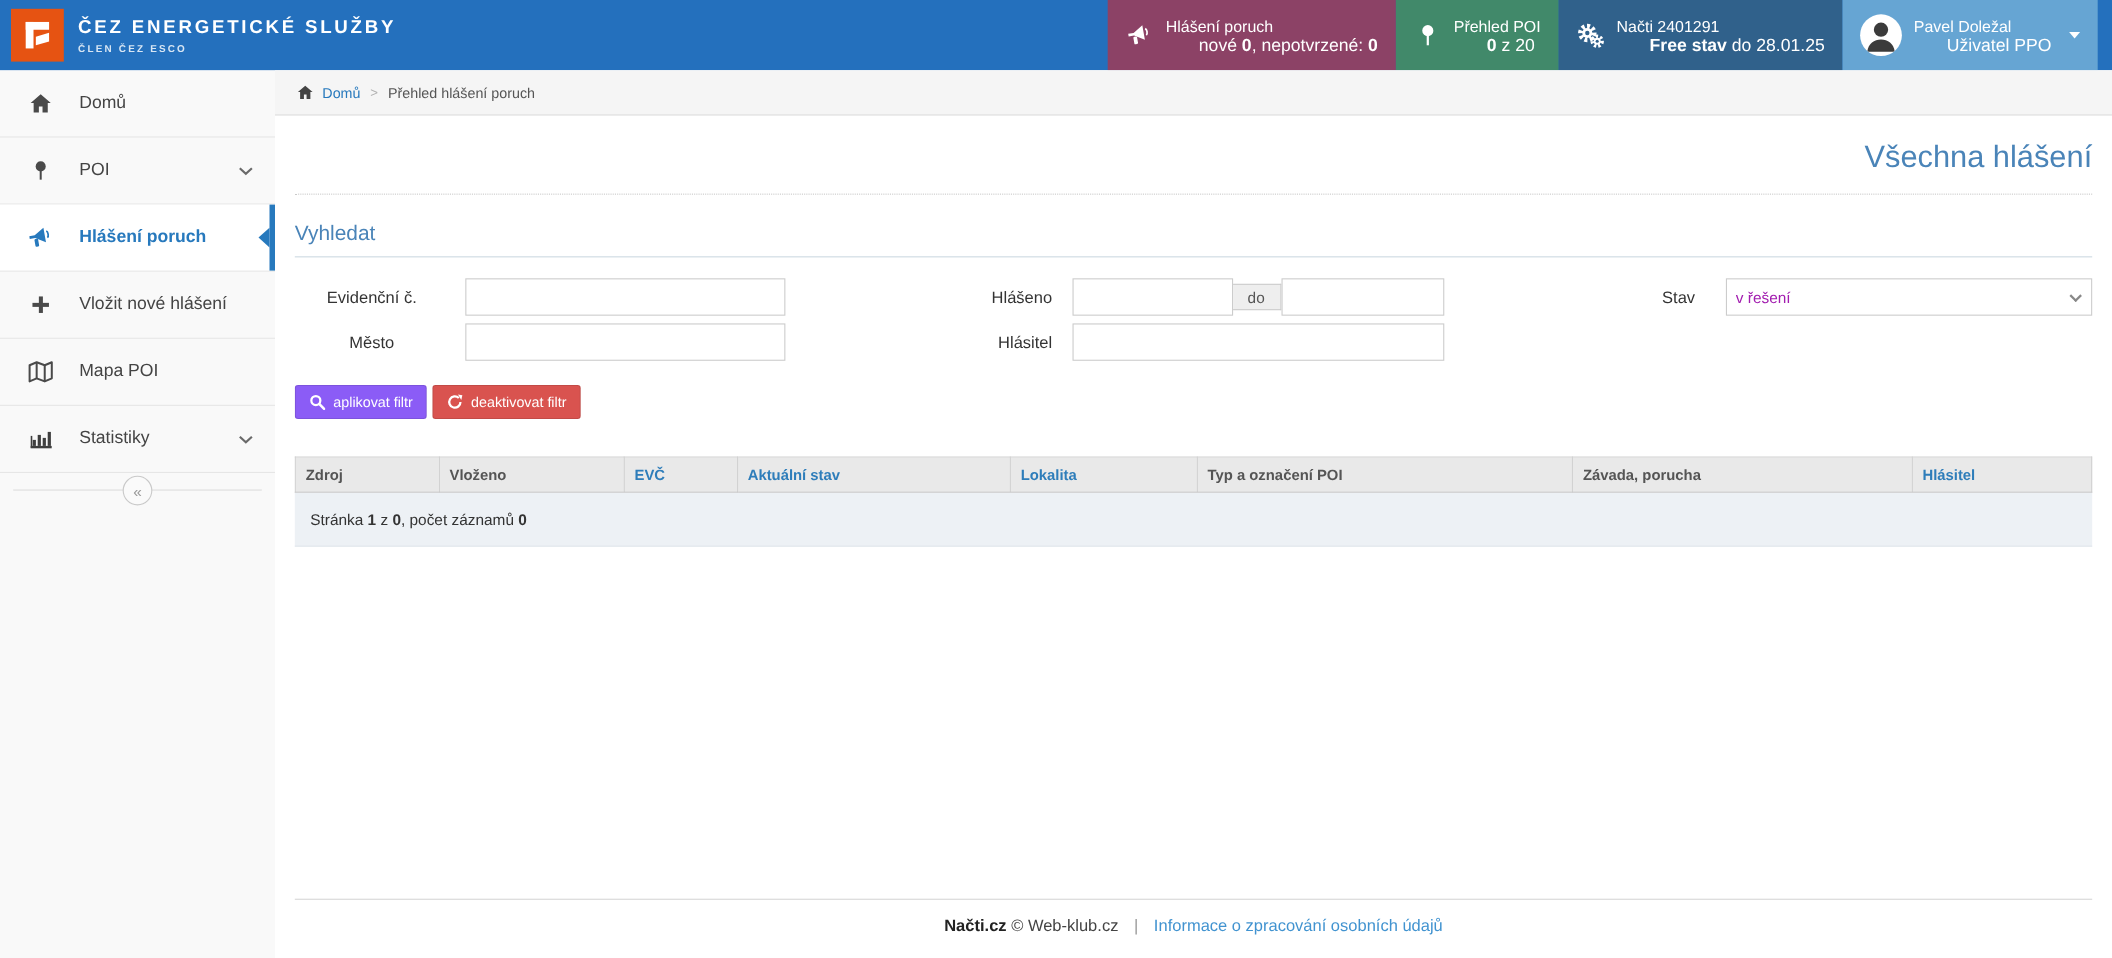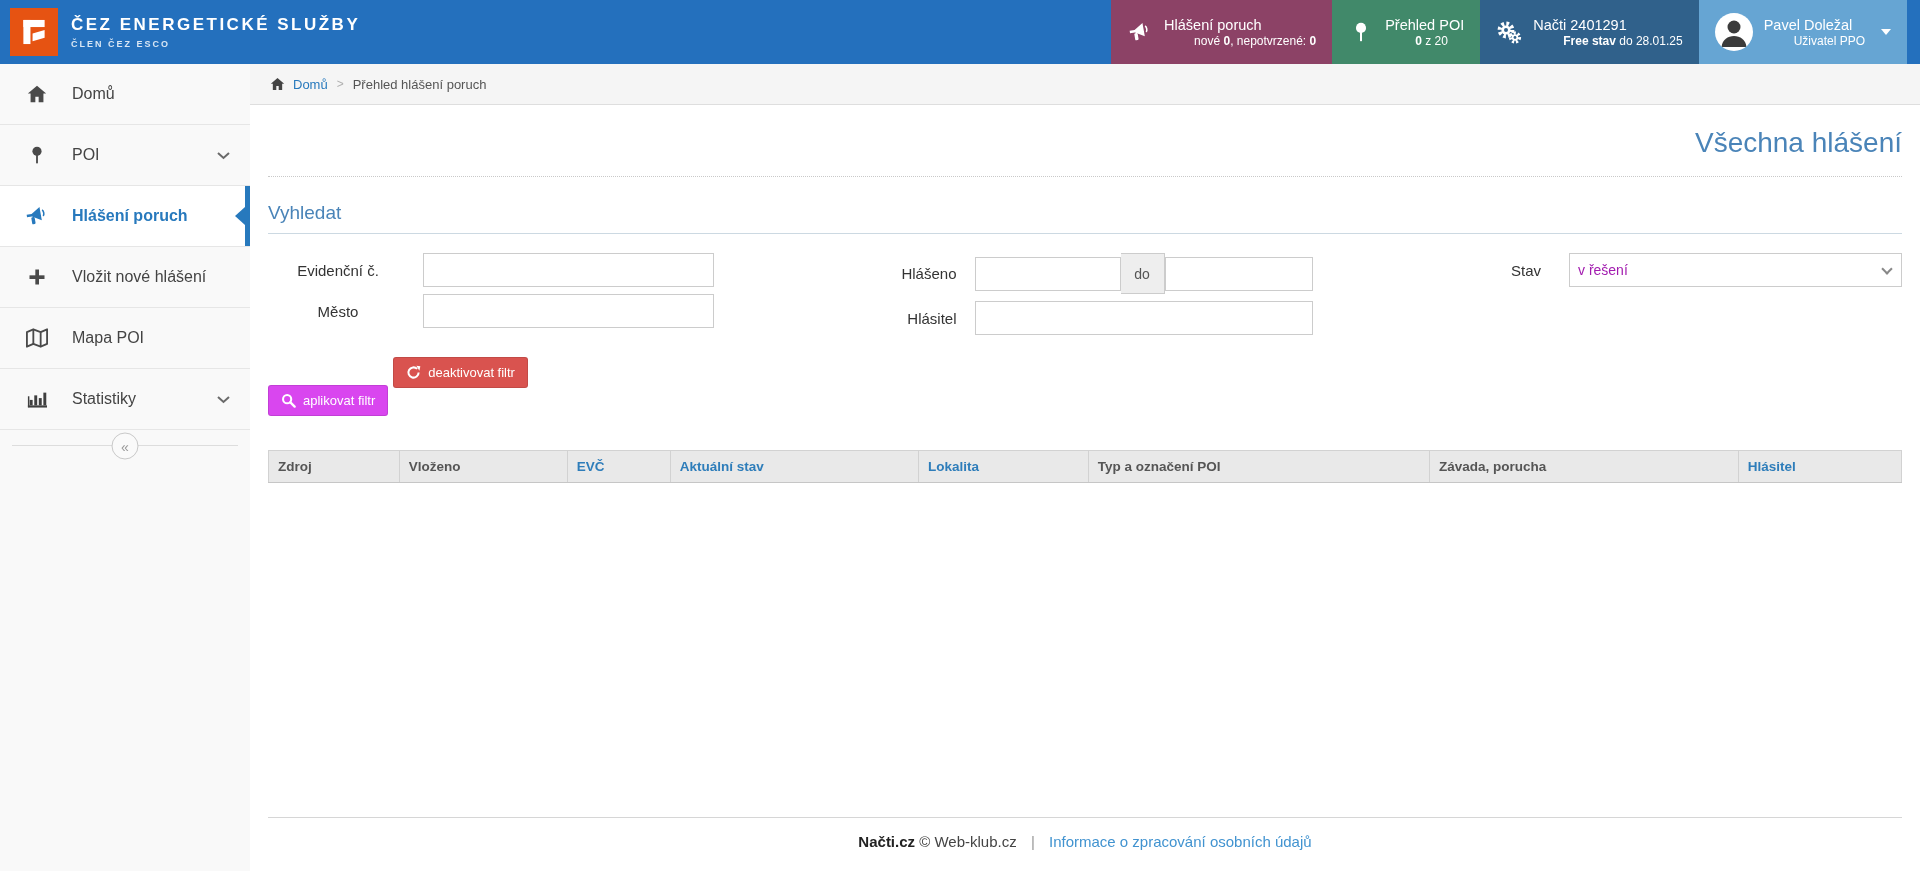--- a/index.html
+++ b/index.html
@@ -15,21 +15,21 @@
   .brand-title { font-size:17px; font-weight:bold; letter-spacing:2.5px; }
   .brand-sub { font-size:9px; letter-spacing:2px; color:#d8e6f4; margin-top:4px; font-weight:bold; }
   .widgets { margin-left:auto; display:flex; margin-right:13px; }
   .widget { display:flex; align-items:center; padding:0 16px; color:#fff; cursor:pointer; }
   .widget.purple { background:#8c4266; }
   .widget.green  { background:#41896a; }
   .widget.dblue  { background:#30618b; }
   .widget.ublue  { background:#66a5d3; }
   .widget .wicon { width:26px; display:flex; justify-content:center; margin-right:11px; flex:0 0 26px; }
   .widget .wtext .l1 { font-size:14.5px; line-height:18px; }
-  .widget .wtext .l2 { font-size:12px; line-height:15px;padding-left:30px; }
+  .widget .wtext .l2 { font-size:16px; line-height:15px;padding-left:30px; }
   .avatar { width:38px; height:38px; border-radius:50%; background:#fff; overflow:hidden; margin-right:11px; flex:0 0 38px; }
   .caret-down { width:0; height:0; border-left:5px solid transparent; border-right:5px solid transparent; border-top:6px solid #fff; margin-left:16px; }
 
   
   .shell { display:flex; flex:1; min-height:0; }
 
   
   .sidebar { width:250px; flex:0 0 250px; background:#f9f9f9; }
   .side-item { position:relative; height:61px; display:flex; align-items:center; border-bottom:1px solid #e6e6e6; cursor:pointer; color:#444; font-size:16px; }
   .side-item .sicon { width:26px; display:flex; justify-content:center; margin-left:24px; flex:0 0 26px; }
@@ -56,30 +56,30 @@
   .frow { display:flex; align-items:center; }
   .flabel { font-size:15px; color:#333; text-align:right; }
   .g1 .flabel { width:155px; padding-right:15px;text-align:center; }
   .g2 .flabel { width:78px; padding-right:18px; }
   .g3 .flabel { width:46px; padding-right:0; margin-right:28px; }
   input.txt { height:34px; border:1px solid #ccc; font-size:14px; padding:0 8px; color:#555; background:#fff; font-family:inherit; }
   .w291 { width:291px; }
   .w146 { width:146px; }
   .w148 { width:148px; }
   .w338 { width:338px; }
-  .addon { width:44px; height:41px; background:#eee; border:1px solid #ccc; border-left:none; display:flex; align-items:center; justify-content:center; font-size:14px; color:#555; flex:0 0 44px; }
+  .addon { width:44px; height:24px; background:#eee; border:1px solid #ccc; border-left:none; display:flex; align-items:center; justify-content:center; font-size:14px; color:#555; flex:0 0 44px; }
   .input-right { border-left:none; }
   .select-wrap { position:relative; width:333px; }
   select.sel { width:100%; height:34px; border:1px solid #ccc; background:#fff; color:#a21caf; font-size:14px; padding:0 26px 0 8px; appearance:none; -webkit-appearance:none; border-radius:0; font-family:inherit; }
   .sel-chev { position:absolute; right:11px; top:12px; width:8px; height:8px; border-right:2px solid #888; border-bottom:2px solid #888; transform:rotate(45deg); pointer-events:none; }
 
   
   .btn-row { margin-top:22px; display:flex; gap:5px; }
   .btn { height:31px; border-radius:3px; border:1px solid rgba(0,0,0,0.1); color:#fff; font-size:13px; padding:0 12px; display:flex; align-items:center; gap:7px; cursor:pointer; font-family:inherit; }
-  .btn-apply { background:#d946ef;margin-top:28px; }
+  .btn-apply { background:#8b5cf6; }
   .btn-deactivate { background:#d9534f;justify-content:flex-end; }
 
   
   table.grid { width:100%; border-collapse:collapse; margin-top:34px; table-layout:fixed; }
   table.grid th { background:#e9e9e9; border:1px solid #d2d2d2; border-bottom-color:#c6c6c6; padding:8px 9px; font-size:13.5px; text-align:left; color:#555; font-weight:bold; }
   table.grid th.sortable { color:#2e7dba; cursor:pointer; }
   .pagination { background:#edf1f5; border-bottom:1px solid #e2e7ec; padding:16px 14px; font-size:14px; color:#333; }
 
   
   .footer { margin:0 18px; border-top:1px solid #d6d6d6; text-align:center; padding:15px 0 21px 0; font-size:15px; color:#444; }
@@ -331,20 +331,21 @@
               <th>Vloženo</th>
               <th class="sortable">EVČ</th>
               <th class="sortable">Aktuální stav</th>
               <th class="sortable">Lokalita</th>
               <th>Typ a označení POI</th>
               <th>Závada, porucha</th>
               <th class="sortable">Hlásitel</th>
             </tr>
           </thead>
         </table>
+        <div class="pagination"><span>Stránka </span><b>1</b><span> z </span><b>0</b><span>, počet záznamů </span><b>0</b></div>
       </div>
 
       <footer class="footer">
         <span class="f-brand">Načti.cz</span>
         <span>© Web-klub.cz</span>
         <span class="f-sep">|</span>
         <a>Informace o zpracování osobních údajů</a>
       </footer>
     </section>
   </div>

